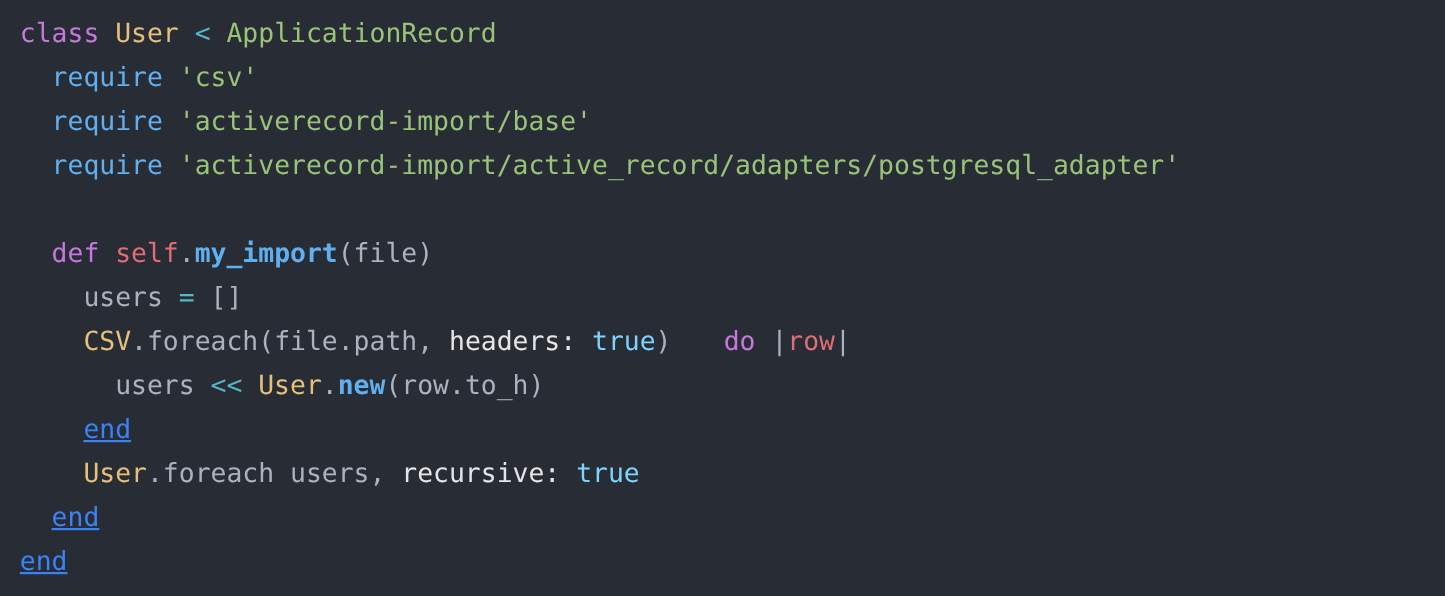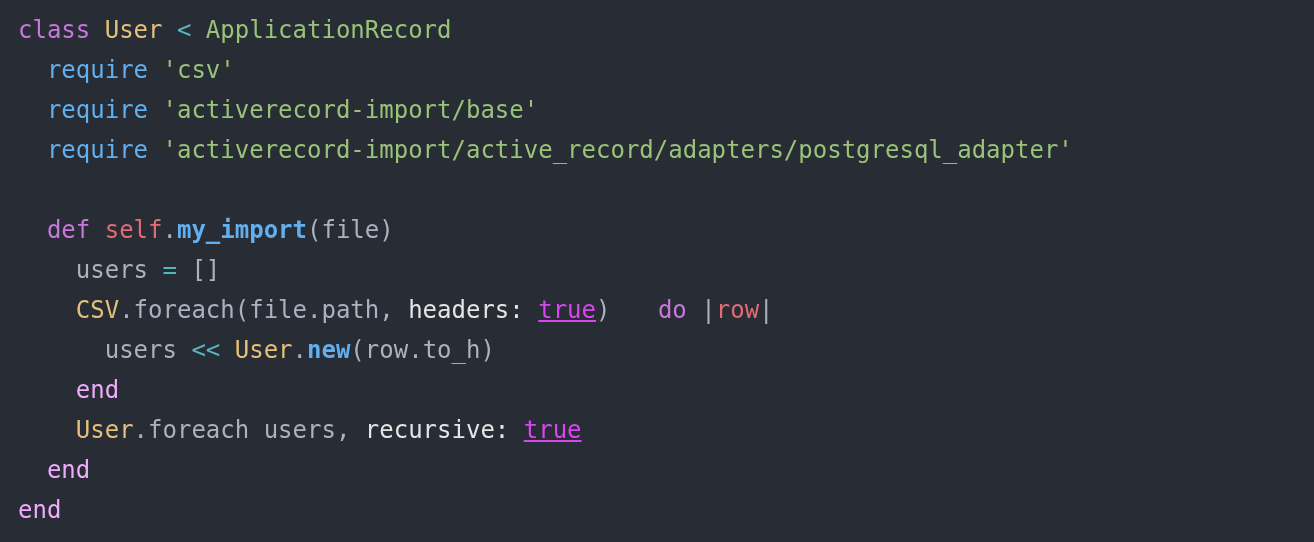--- a/index.html
+++ b/index.html
@@ -26,23 +26,23 @@
   .str     { color: #98c379; text-align: right; }
   .def     { color: #c678dd; }
   .self    { color: #e06c75; }
   .method  { color: #61afef; font-weight: bold; }
   .param   { color: #abb2bf; }
   .plain   { color: #abb2bf; }
   .punct   { color: #abb2bf; }
   .op      { color: #56b6c2; }
   .dot     { color: #abb2bf; }
   .sym     { color: #e5e5e5; }
-  .true    { color: #d946ef; text-decoration: underline; }
+  .true    { color: #7dd3fc; }
   .do      { color: #c678dd; margin-left: 33px; }
-  .end     { color: #f0abfc; }
+  .end     { color: #3b82f6; text-decoration: underline; }
   .bar     { color: #abb2bf; }
   .row     { color: #e06c75; }
 </style>
 </head>
 <body>
 
 <pre class="code"><span class="kw">class</span><span class="plain"> </span><span class="cls">User</span><span class="op"> &lt; </span><span class="const">ApplicationRecord</span>
   <span class="req">require</span><span class="plain"> </span><span class="str">'csv'</span>
   <span class="req">require</span><span class="plain"> </span><span class="str">'activerecord-import/base'</span>
   <span class="req">require</span><span class="plain"> </span><span class="str">'activerecord-import/active_record/adapters/postgresql_adapter'</span>

